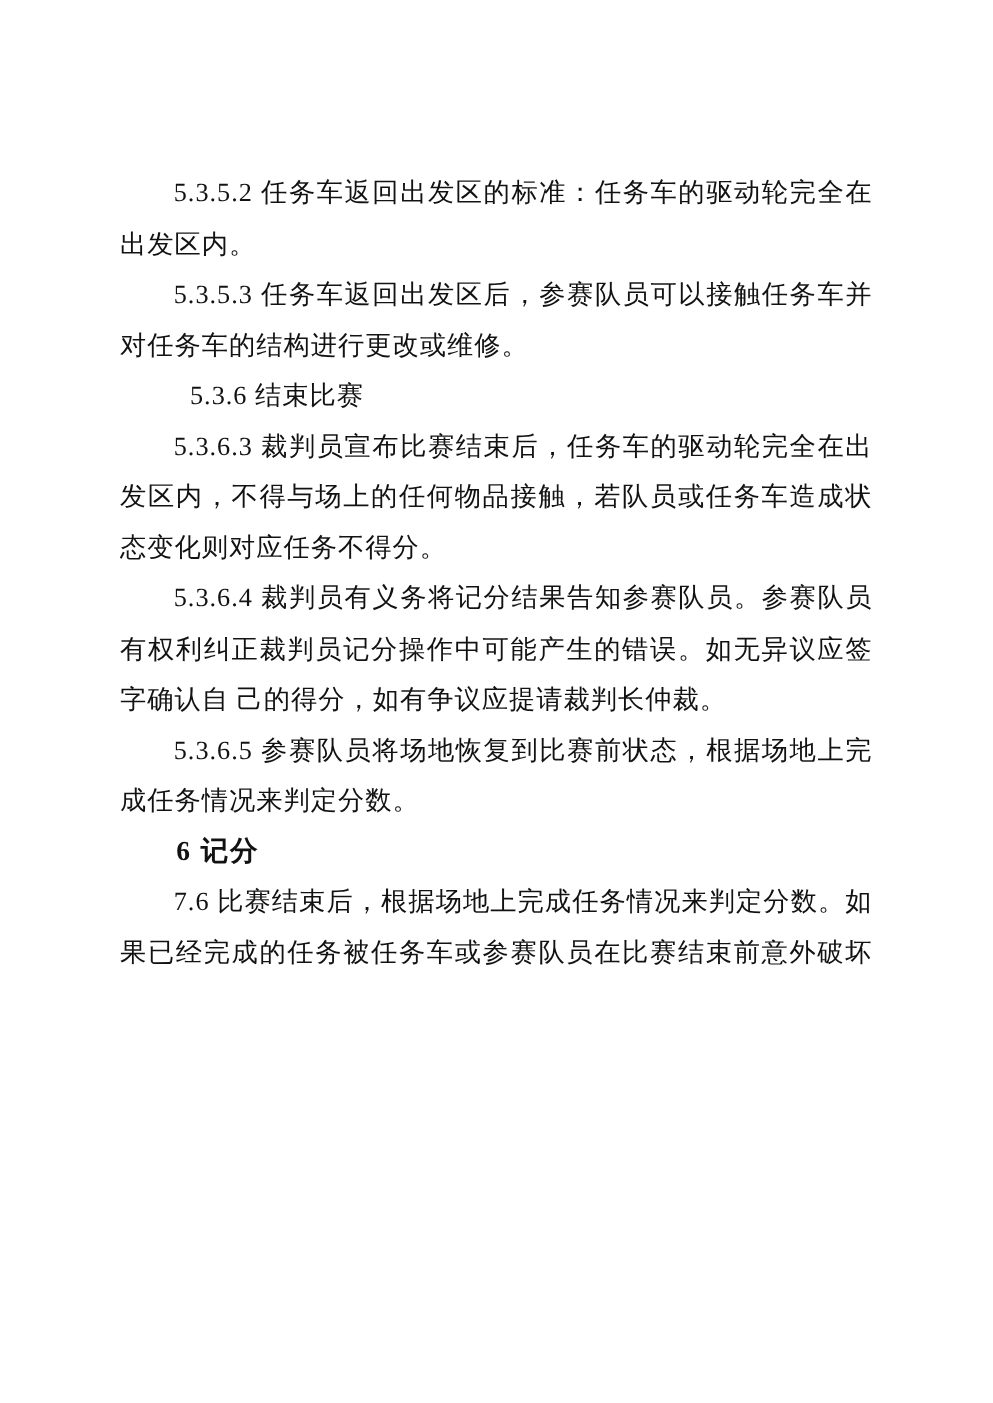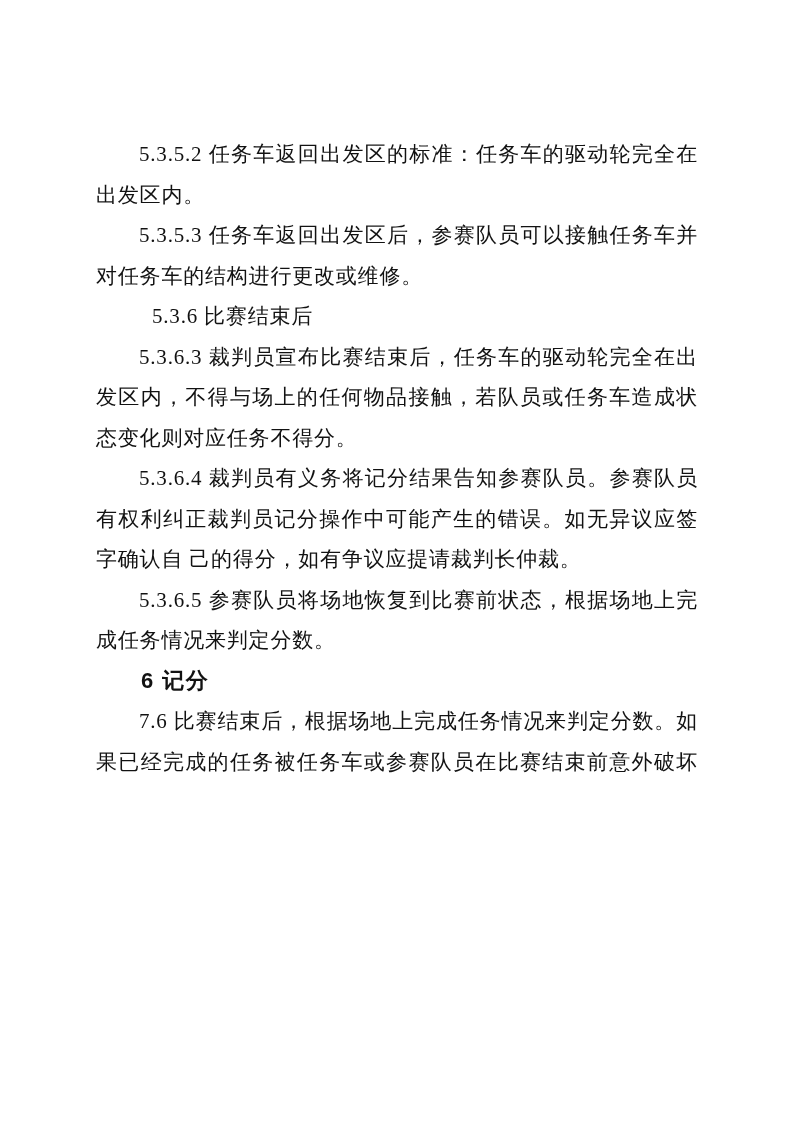--- a/index.html
+++ b/index.html
@@ -30,21 +30,21 @@
     text-align: justify;
     text-align-last: left;
     text-indent: 43px;
     word-break: break-all;
   }
   .content p.subheading {
     text-indent: 56px;
     text-align: left;
   }
   .content p.heading6 {
-    font-family: Liberation Sans, sans-serif;
+    font-family: Liberation Serif, serif;
     font-weight: 700;
     font-size: 22px;
     text-indent: 45px;
     text-align: left;
     letter-spacing: 1.5px;
   }
   .footer {
     position: absolute;
     left: 120px;
     top: 1022px;
@@ -54,21 +54,21 @@
     font-family: "Liberation Serif", "DejaVu Serif", serif;
   }
 </style>
 </head>
 <body>
 
 <div class="page">
   <div class="content">
     <p class="body">5.3.5.2 任务车返回出发区的标准：任务车的驱动轮完全在出发区内。</p>
     <p class="body">5.3.5.3 任务车返回出发区后，参赛队员可以接触任务车并对任务车的结构进行更改或维修。</p>
-    <p class="subheading">5.3.6 比赛结束后</p>
+    <p class="subheading">5.3.6 结束比赛</p>
     <p class="body">5.3.6.3 裁判员宣布比赛结束后，任务车的驱动轮完全在出发区内，不得与场上的任何物品接触，若队员或任务车造成状态变化则对应任务不得分。</p>
     <p class="body">5.3.6.4 裁判员有义务将记分结果告知参赛队员。参赛队员有权利纠正裁判员记分操作中可能产生的错误。如无异议应签字确认自 己的得分，如有争议应提请裁判长仲裁。</p>
     <p class="body">5.3.6.5 参赛队员将场地恢复到比赛前状态，根据场地上完成任务情况来判定分数。</p>
     <p class="heading6">6 记分</p>
     <p class="body">7.6 比赛结束后，根据场地上完成任务情况来判定分数。如果已经完成的任务被任务车或参赛队员在比赛结束前意外破坏了，该任务不得分。</p>
   </div>
 
   <div class="footer">— 24 —</div>
 </div>
 

